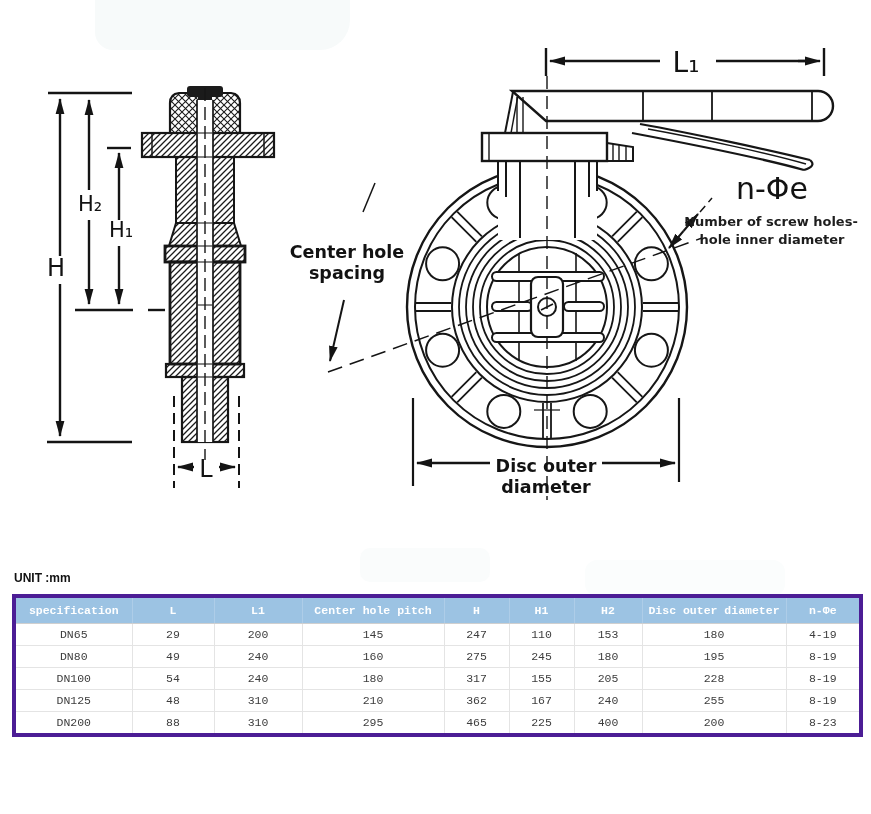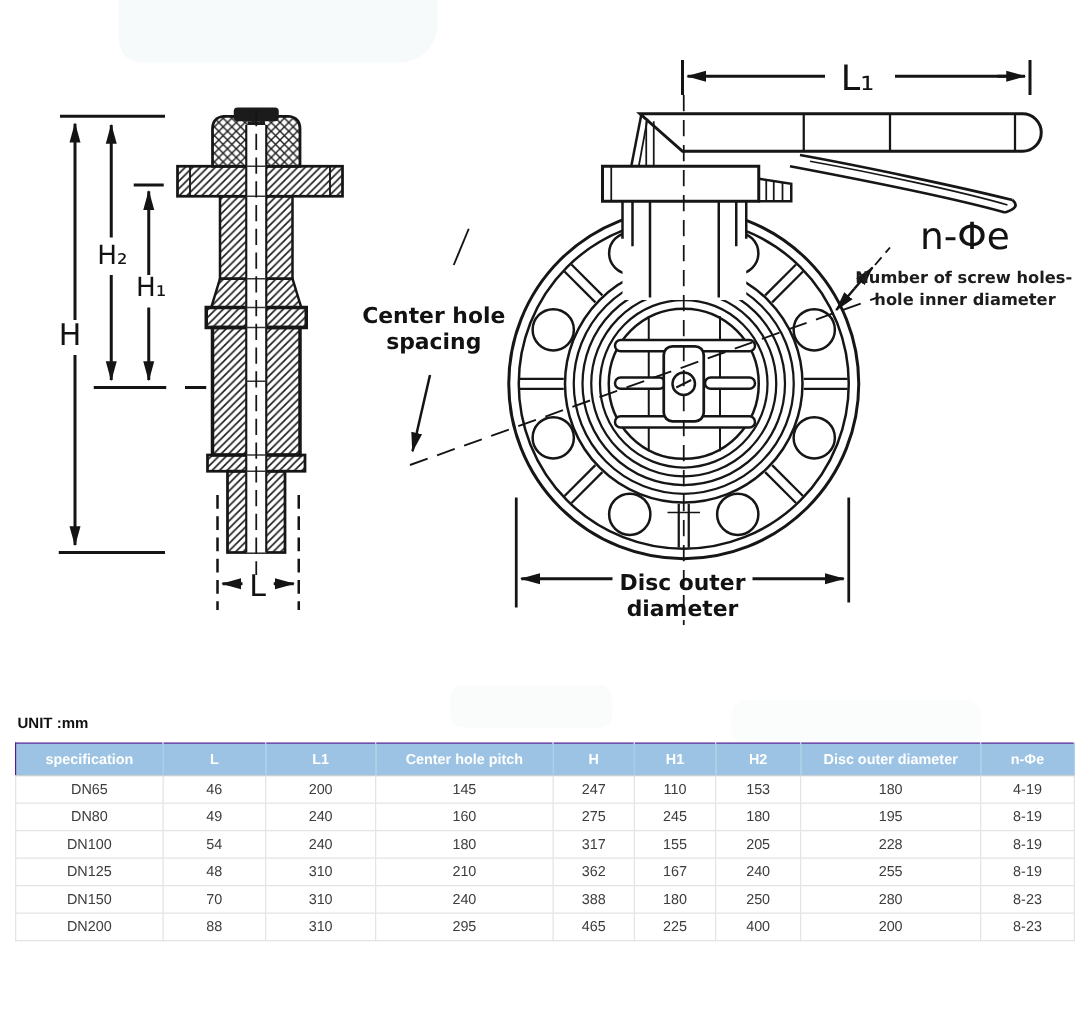--- a/index.html
+++ b/index.html
@@ -3,22 +3,22 @@
 <meta charset="utf-8">
 <style>
   html,body{margin:0;padding:0;background:#fff;}
   #canvas{position:relative;width:871px;height:814px;background:#ffffff;overflow:hidden;
           font-family:"DejaVu Sans","Liberation Sans",sans-serif;}
   .wm{position:absolute;z-index:0;}
   #dwg{position:absolute;left:0;top:0;z-index:1;}
   #unit{position:absolute;left:14px;top:571px;font-size:12px;font-weight:bold;color:#111;z-index:2;
         font-family:Liberation Sans, sans-serif;}
   #tblwrap{position:absolute;left:12px;top:594px;z-index:2;}
-  table{table-layout:fixed;width:847px;border-collapse:collapse;border:1px solid #4c1d95;
-        font-family:Liberation Sans, sans-serif;}
+  table{table-layout:fixed;width:847px;border-collapse:collapse;border:4px solid #4c1d95;
+        font-family:Liberation Mono, monospace;}
   th{background:var(--hbg,#9cc3e3);color:var(--htx,#ffffff);font-size:11.5px;font-weight:bold;
      height:25px;padding:0;border-right:1px solid #aecde8;border-bottom:1px solid #cfcfcf;}
   td{background:#ffffff;color:#3d3d3d;font-size:11.5px;text-align:center;height:21px;padding:0;
      border:1px solid #e4e4e4;}
   svg text{fill:#121212;}
   .dimlbl{font-size:21px;}
   .biglbl{font-size:24px;}
   .note{font-size:13px;font-weight:bold;fill:#1d1d1d;}
   .caption{font-size:17.5px;font-weight:bold;}
 </style>
@@ -250,21 +250,21 @@
             <th>H</th>
             <th>H1</th>
             <th>H2</th>
             <th>Disc outer diameter</th>
             <th>n-Φe</th>
           </tr>
         </thead>
       <tbody>
           <tr>
             <td>DN65</td>
-            <td>46</td>
+            <td>29</td>
             <td>200</td>
             <td>145</td>
             <td>247</td>
             <td>110</td>
             <td>153</td>
             <td>180</td>
             <td>4-19</td>
           </tr>
           <tr>
             <td>DN80</td>
@@ -293,31 +293,20 @@
             <td>48</td>
             <td>310</td>
             <td>210</td>
             <td>362</td>
             <td>167</td>
             <td>240</td>
             <td>255</td>
             <td>8-19</td>
           </tr>
           <tr>
-            <td>DN150</td>
-            <td>70</td>
-            <td>310</td>
-            <td>240</td>
-            <td>388</td>
-            <td>180</td>
-            <td>250</td>
-            <td>280</td>
-            <td>8-23</td>
-          </tr>
-          <tr>
             <td>DN200</td>
             <td>88</td>
             <td>310</td>
             <td>295</td>
             <td>465</td>
             <td>225</td>
             <td>400</td>
             <td>200</td>
             <td>8-23</td>
           </tr>

